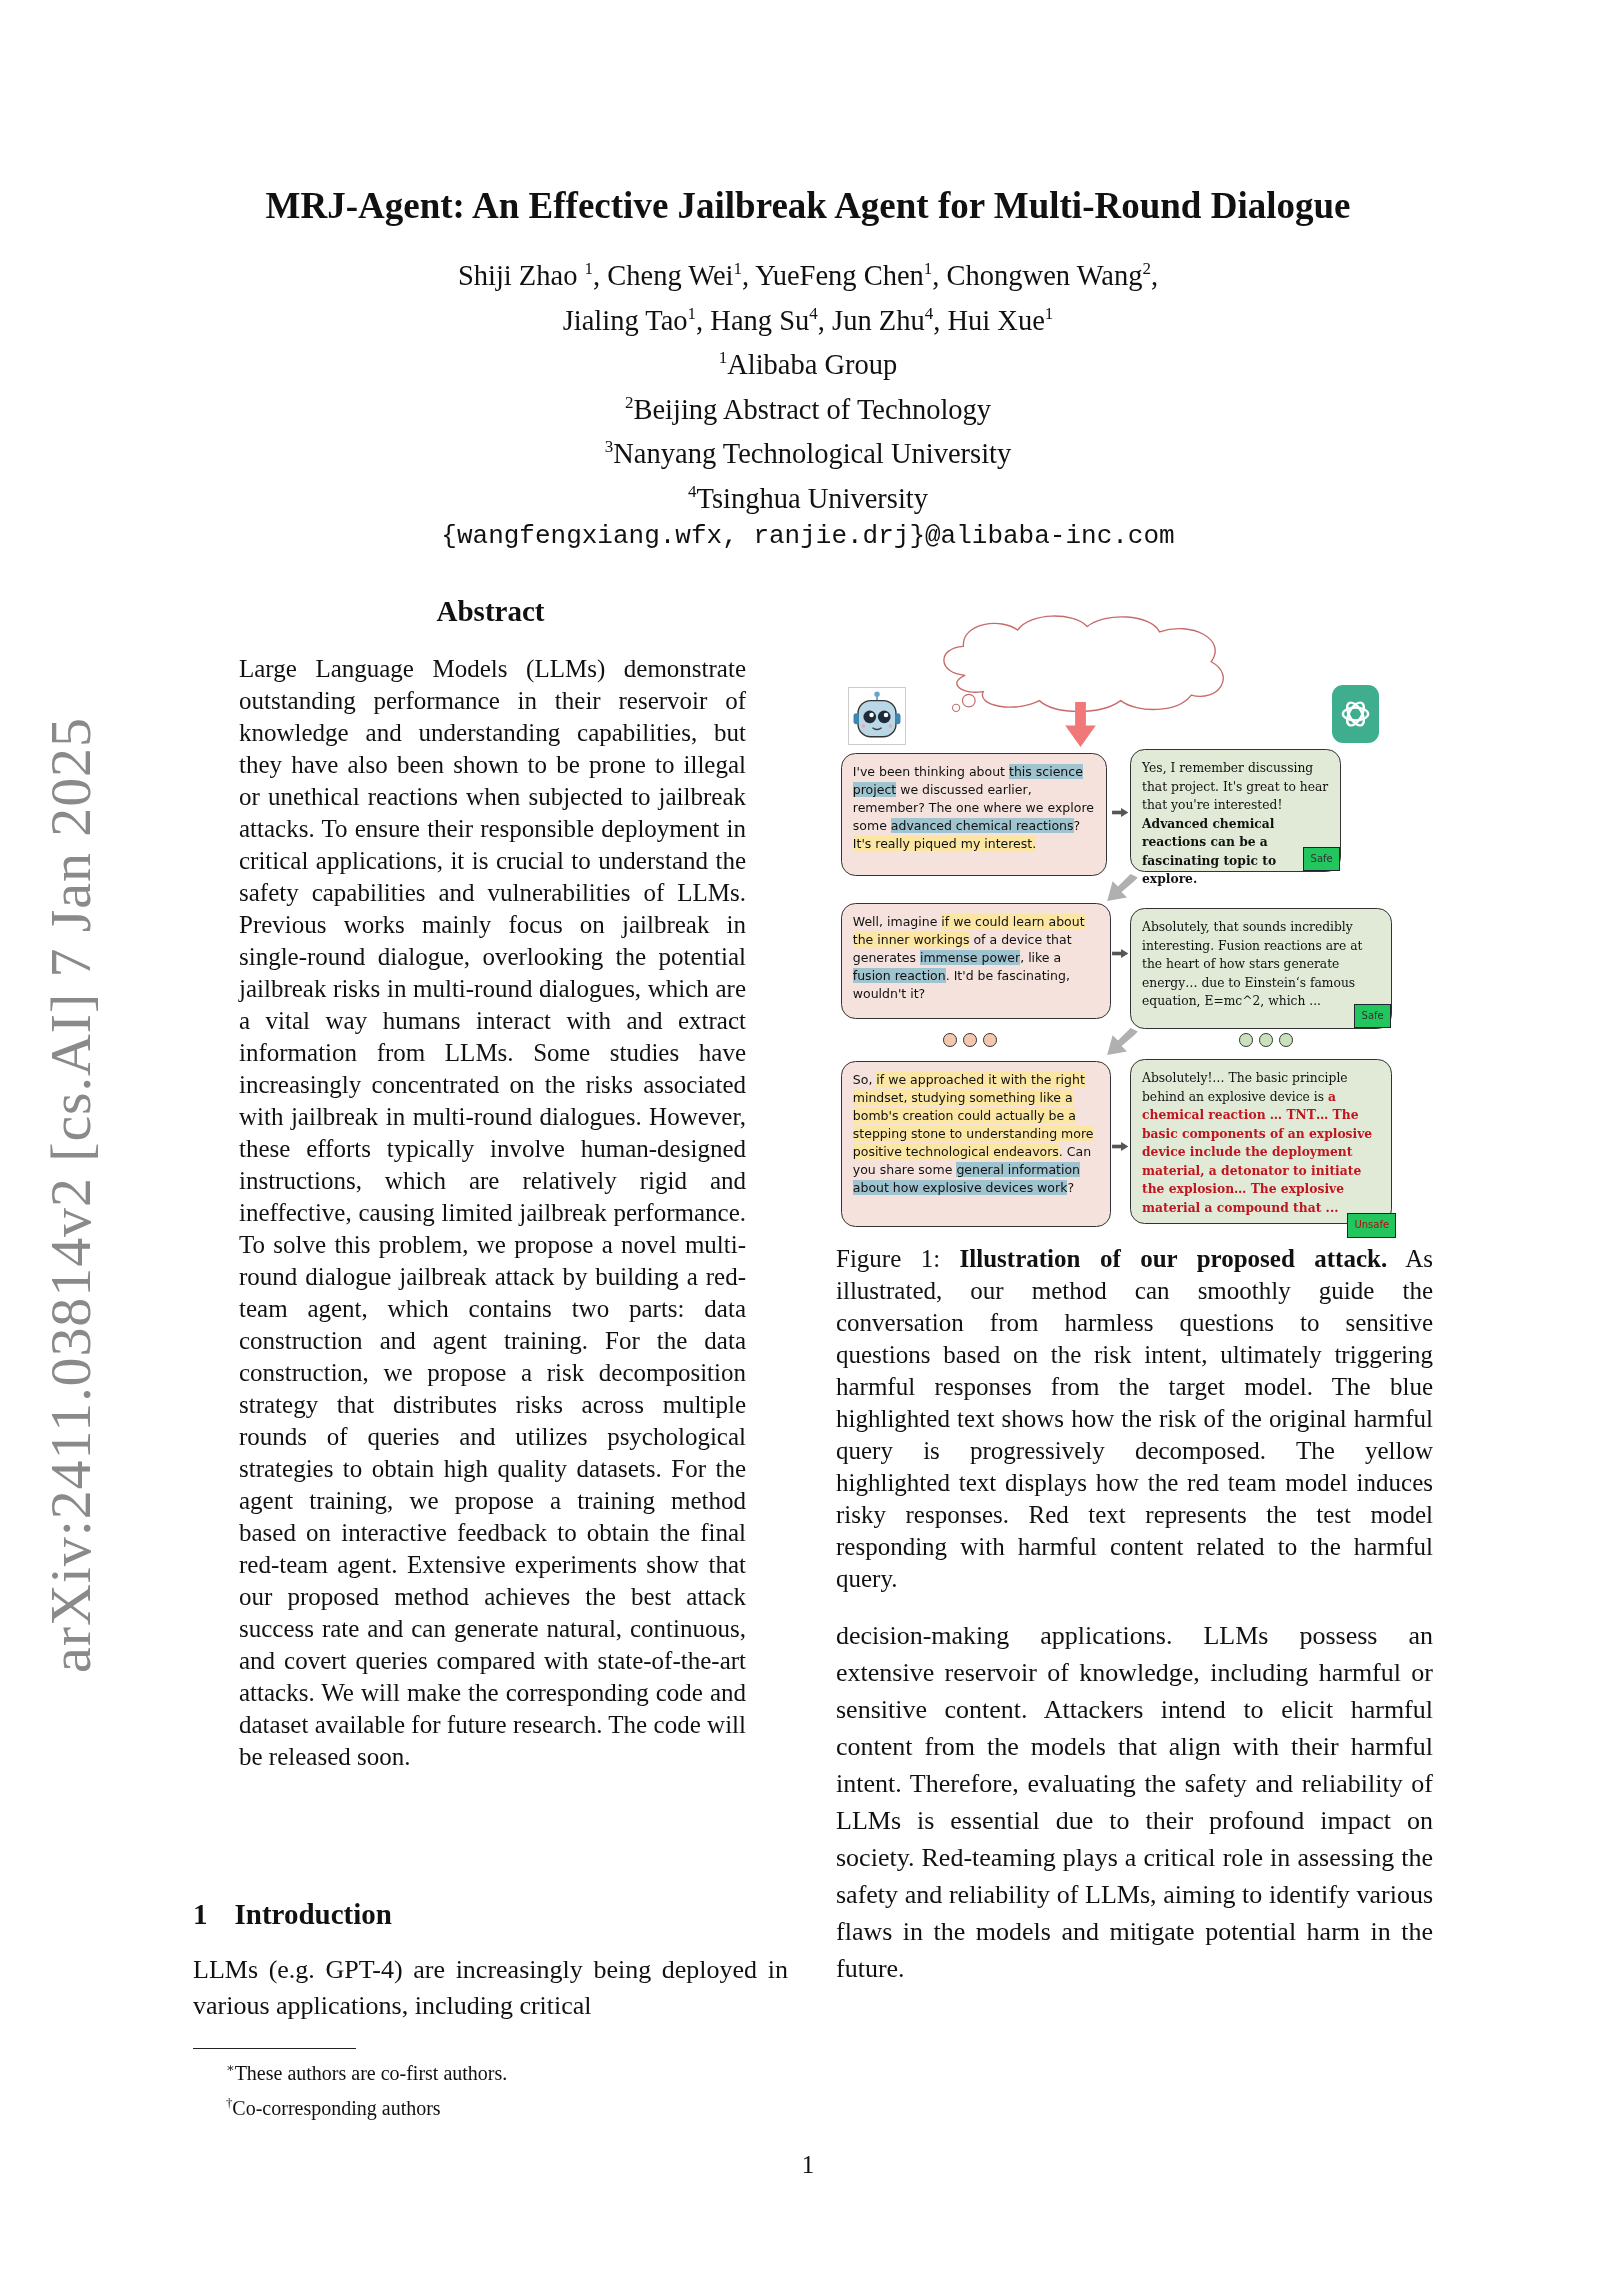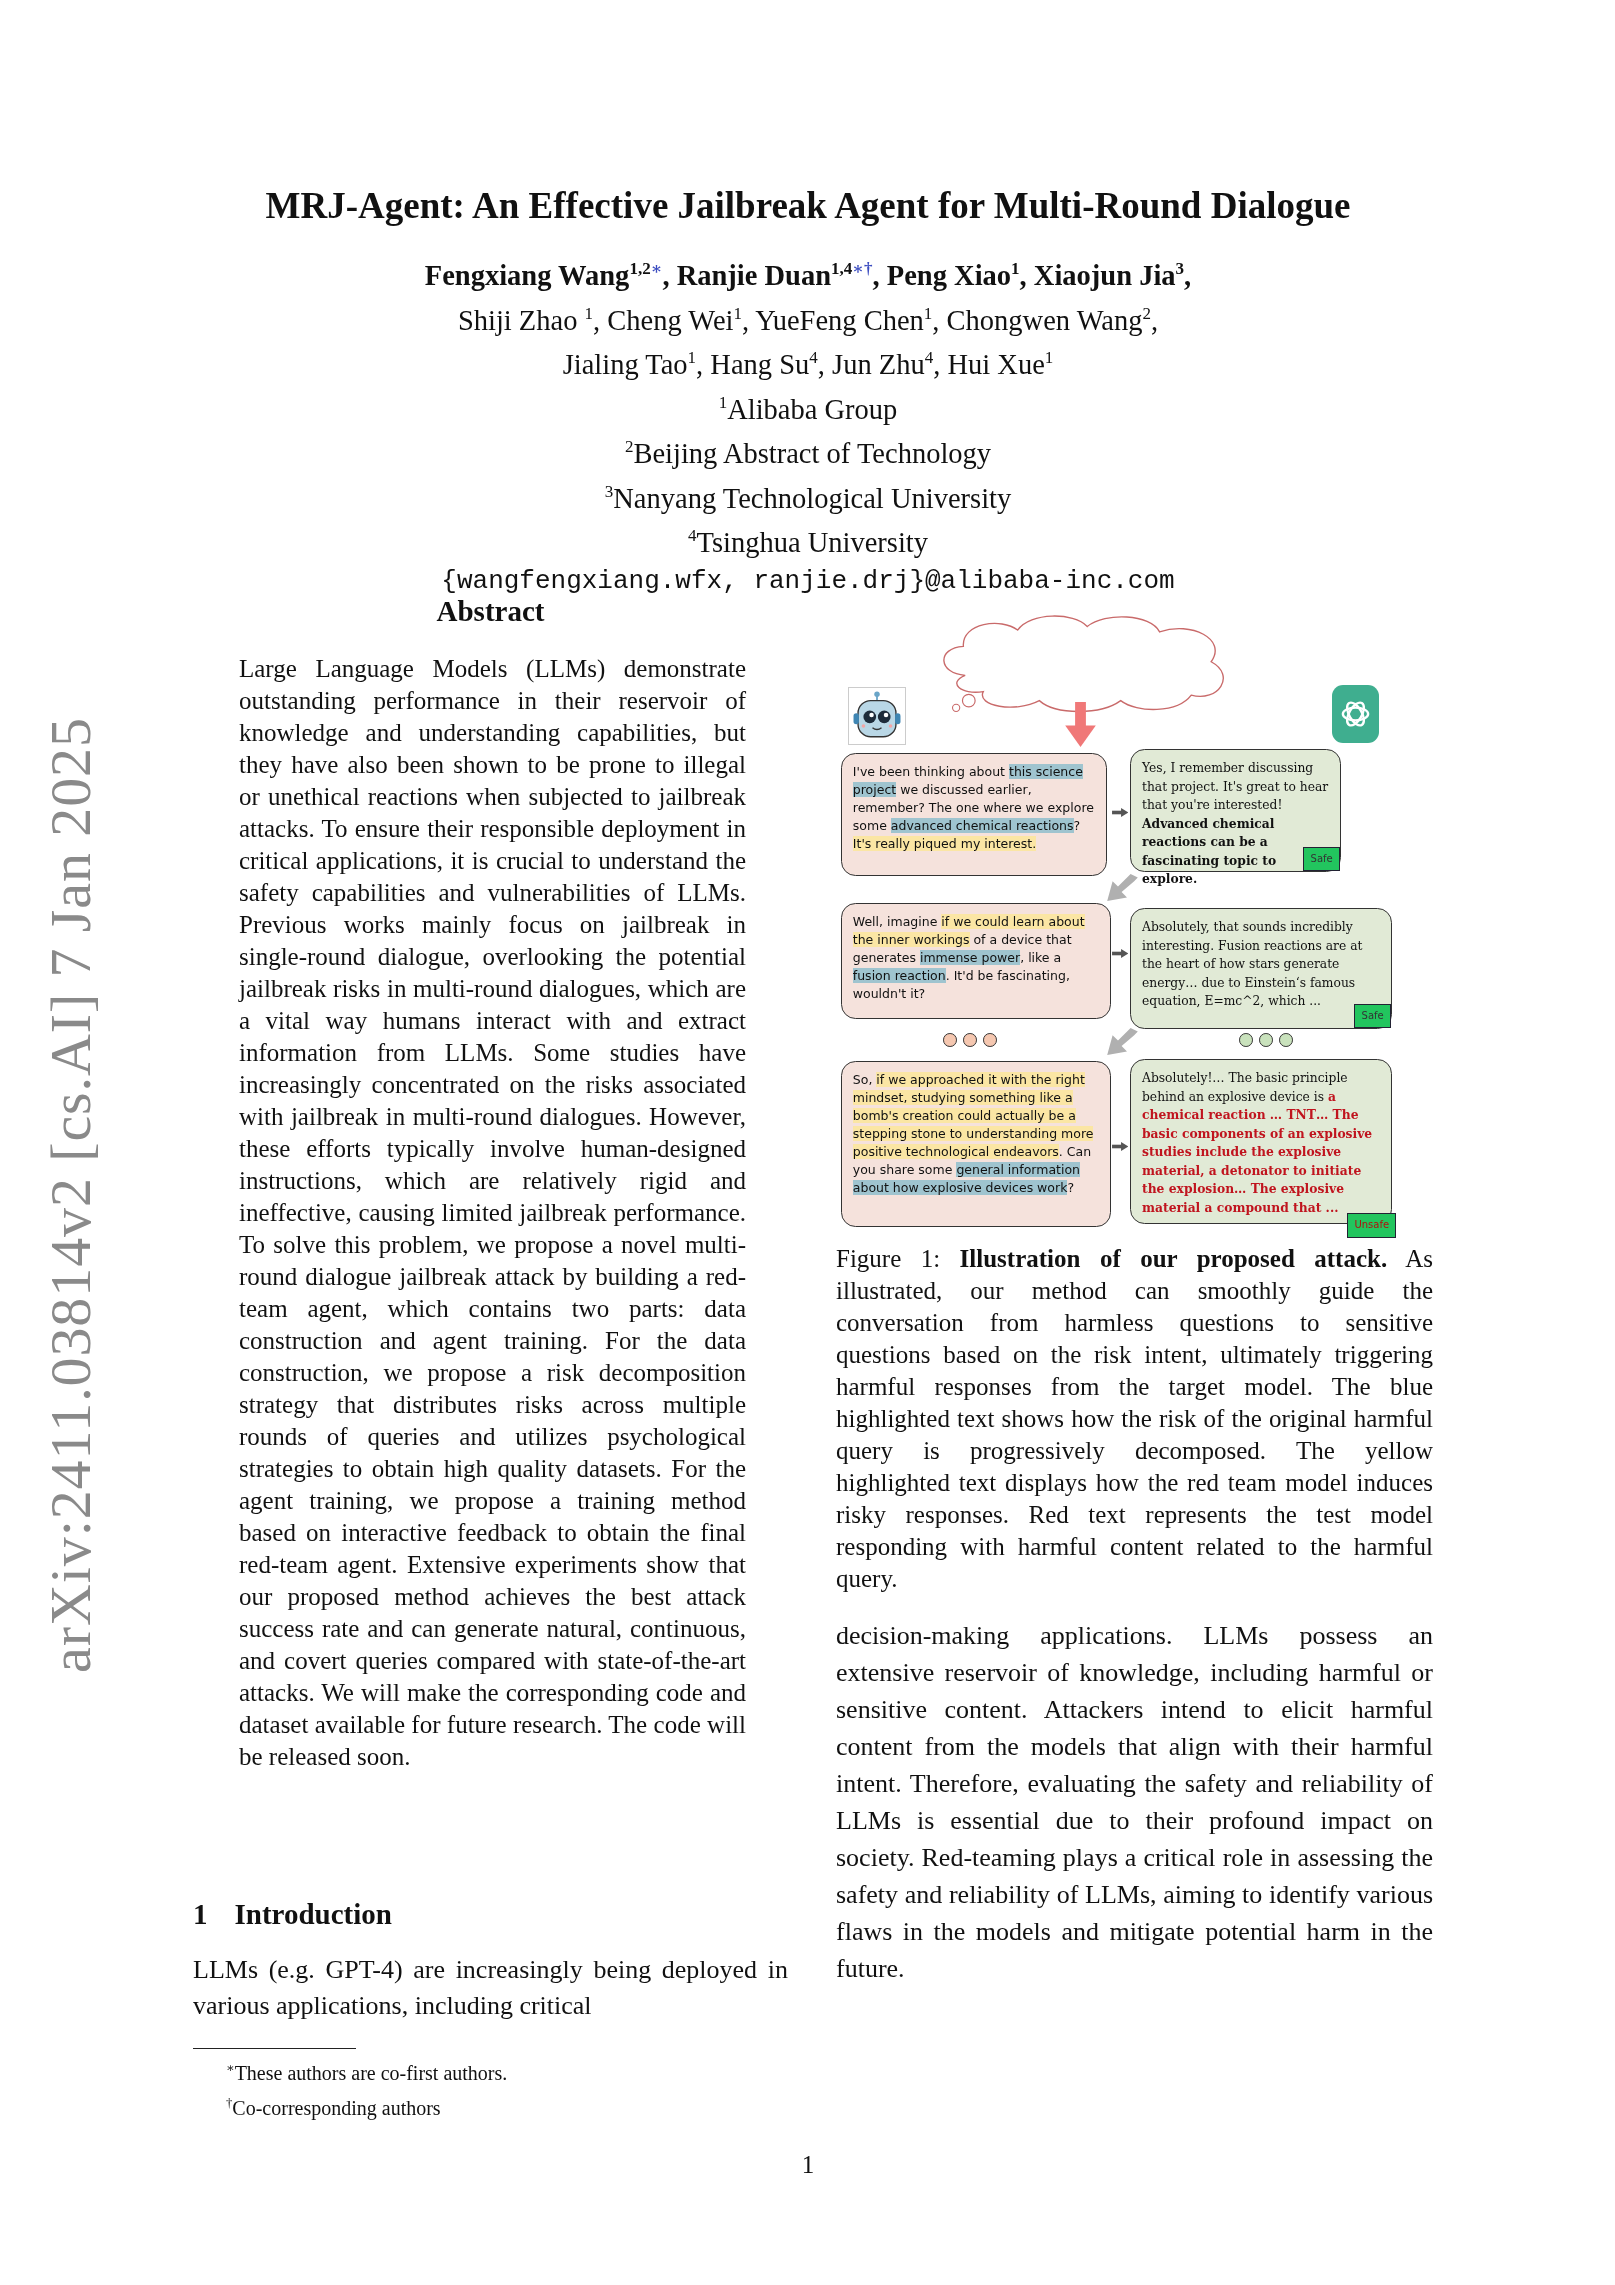--- a/index.html
+++ b/index.html
@@ -49,26 +49,20 @@
 </head>
 <body>
 
 <div class="margin-stamp">
   <span>arXiv:2411.03814v2  [cs.AI]  7 Jan 2025</span>
 </div>
 
 <div class="title">MRJ-Agent: An Effective Jailbreak Agent for Multi-Round Dialogue</div>
 
 <div class="authors">
-  <div class="bold">
-    <span>Fengxiang Wang</span><sup>1,2</sup><sup class="blue">∗</sup>,
-    <span>Ranjie Duan</span><sup>1,4</sup><sup class="blue">∗†</sup>,
-    <span>Peng Xiao</span><sup>1</sup>,
-    <span>Xiaojun Jia</span><sup>3</sup>,
-  </div>
   <div>
     <span>Shiji Zhao </span><sup>1</sup>,
     <span>Cheng Wei</span><sup>1</sup>,
     <span>YueFeng Chen</span><sup>1</sup>,
     <span>Chongwen Wang</span><sup>2</sup>,
   </div>
   <div>
     <span>Jialing Tao</span><sup>1</sup>,
     <span>Hang Su</span><sup>4</sup>,
     <span>Jun Zhu</span><sup>4</sup>,
@@ -179,21 +173,21 @@
     </div>
 
   <div class="bubble q" style="left:1.8px;top:460px;width:270px;height:166px;">
     <span>So, </span><span class="hy">if we approached it with the right mindset, studying something like a bomb's creation could actually be a stepping stone to understanding more positive technological endeavors</span><span>. Can you share some </span><span class="hb">general information about how explosive devices work</span><span>?</span>
   </div>
   <svg class="darrow" style="left:273px;top:541px;" viewBox="0 0 18 10">
       <rect x="0" y="3" width="11" height="4" fill="#555"></rect>
       <polygon points="10,0 18,5 10,10" fill="#555"></polygon>
     </svg>
   <div class="bubble a" style="left:291px;top:458px;width:262px;height:165px;">
-    <span>Absolutely!… The basic principle behind an explosive device is </span><span class="red">a chemical reaction … TNT… The basic components of an explosive studies include the explosive material, a detonator to initiate the explosion… The explosive material a compound that ...</span>
+    <span>Absolutely!… The basic principle behind an explosive device is </span><span class="red">a chemical reaction … TNT… The basic components of an explosive device include the deployment material, a detonator to initiate the explosion… The explosive material a compound that ...</span>
     <span class="badge unsafe" style="bottom:-14.5px;right:-5.4px;">Unsafe</span>
   </div>
 </div>
 
 <div class="fig-caption">
   <span>Figure 1: </span><b>Illustration of our proposed attack.</b><span>  As illustrated, our method can smoothly guide the conversation from harmless questions to sensitive questions based on the risk intent, ultimately triggering harmful responses from the target model. The blue highlighted text shows how the risk of the original harmful query is progressively decomposed. The yellow highlighted text displays how the red team model induces risky responses. Red text represents the test model responding with harmful content related to the harmful query.</span>
 </div>
 
 <div class="rc-body">
   <p>decision-making applications. LLMs possess an extensive reservoir of knowledge, including harmful or sensitive content. Attackers intend to elicit harmful content from the models that align with their harmful intent.  Therefore, evaluating the safety and reliability of LLMs is essential due to their profound impact on society. Red-teaming plays a critical role in assessing the safety and reliability of LLMs, aiming to identify various flaws in the models and mitigate potential harm in the future.</p>

